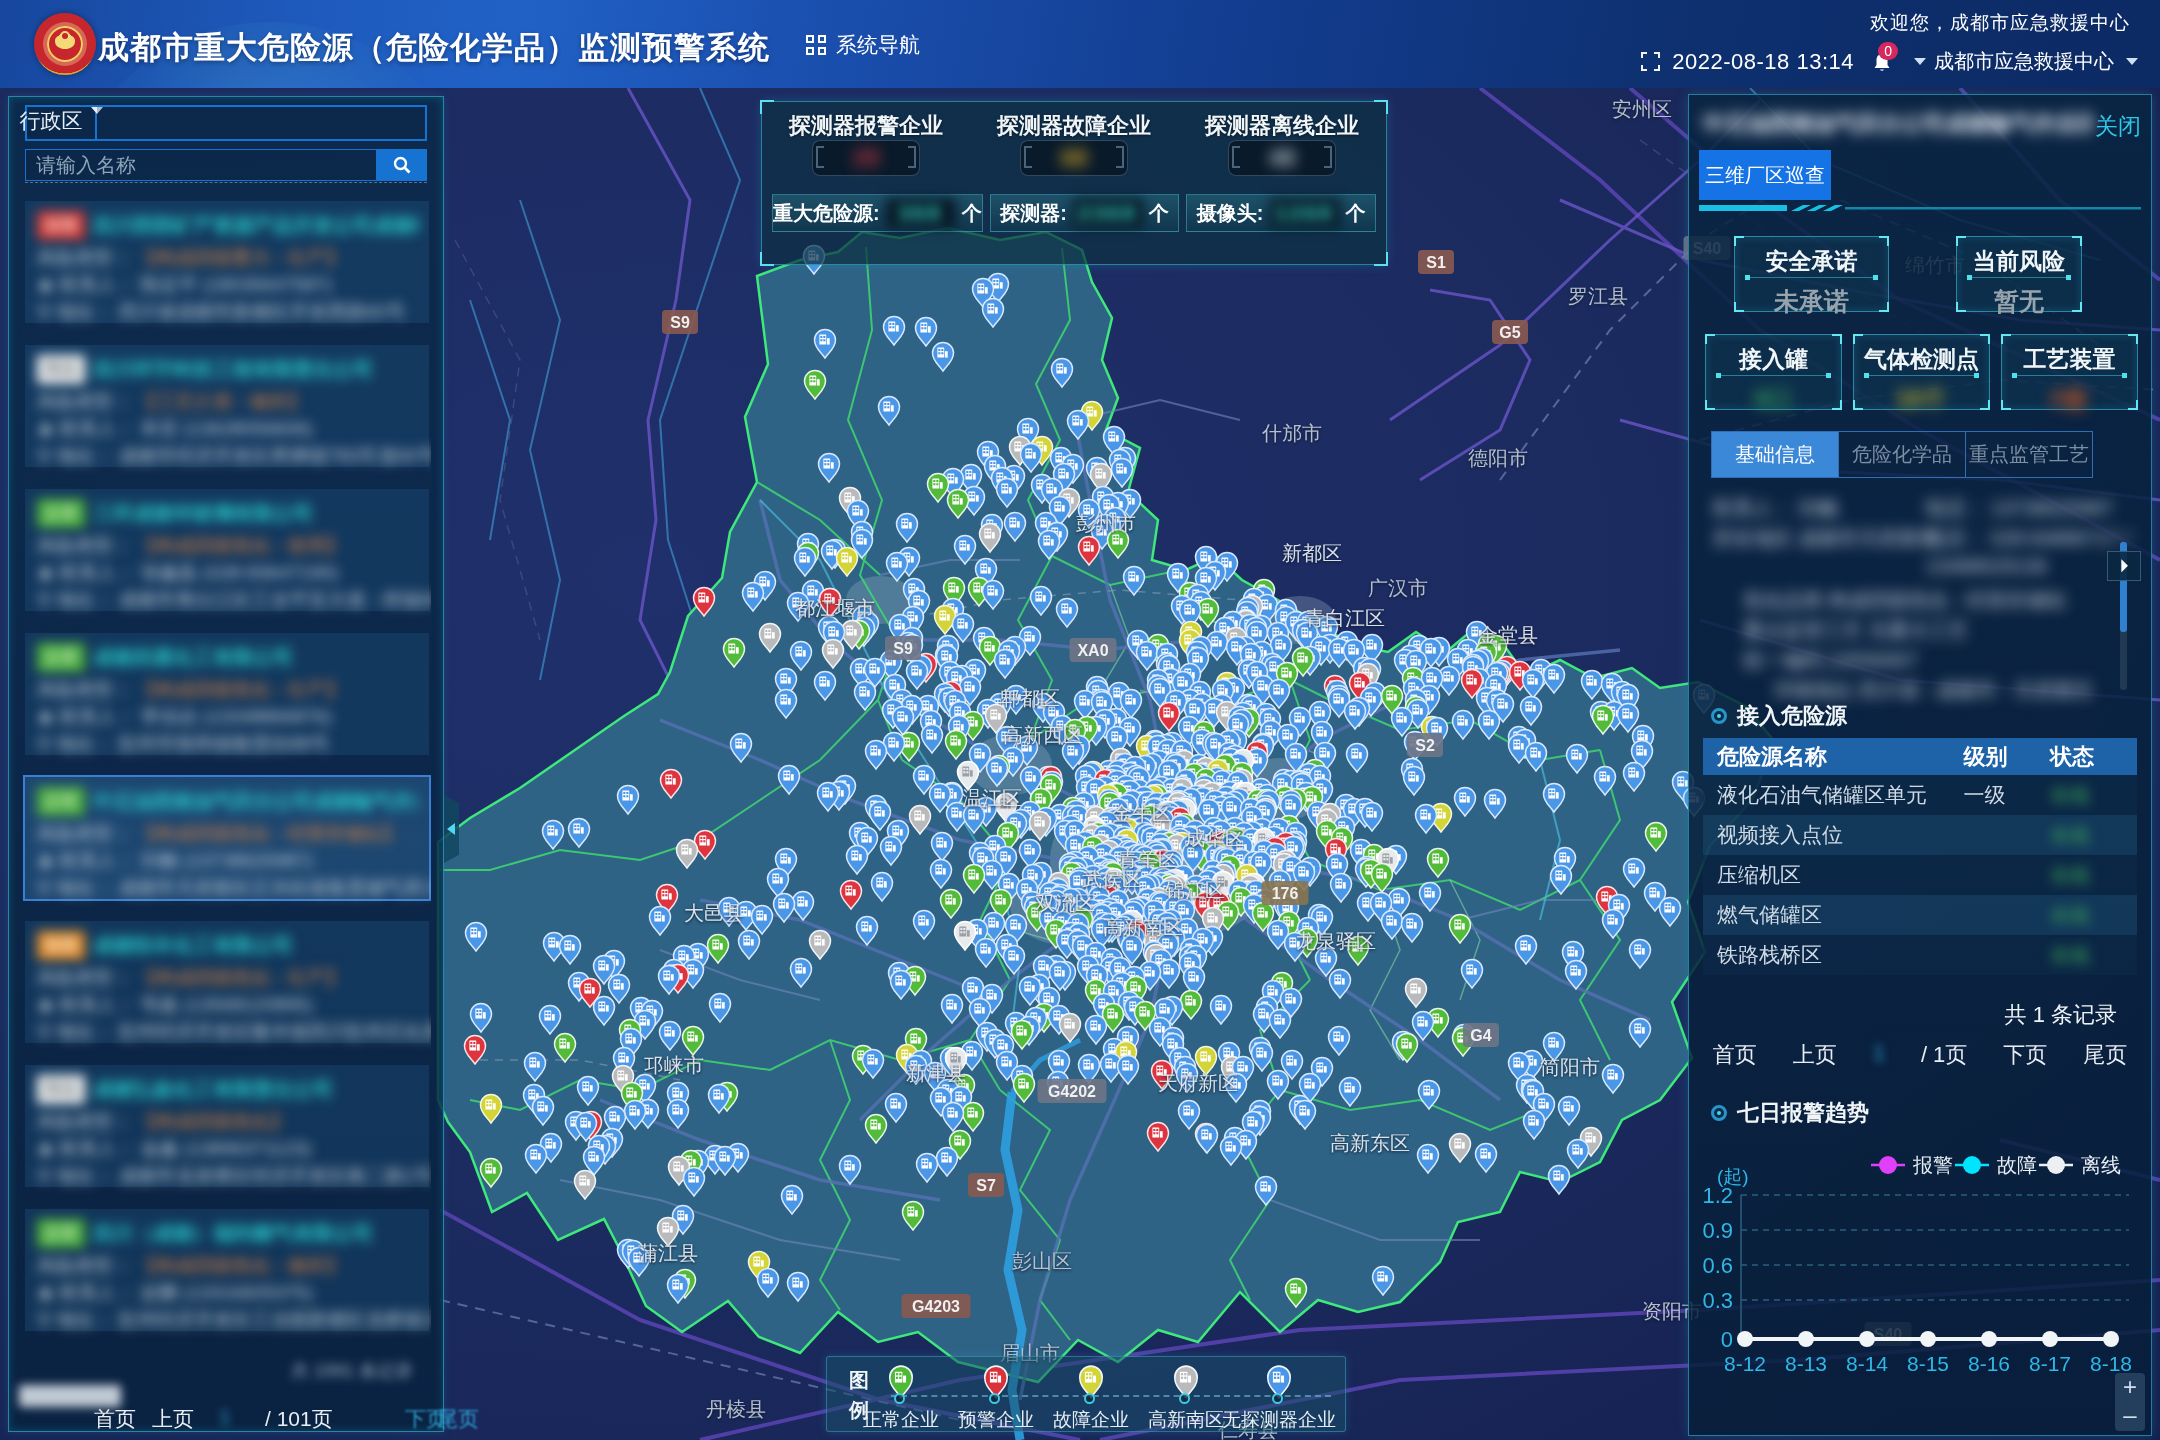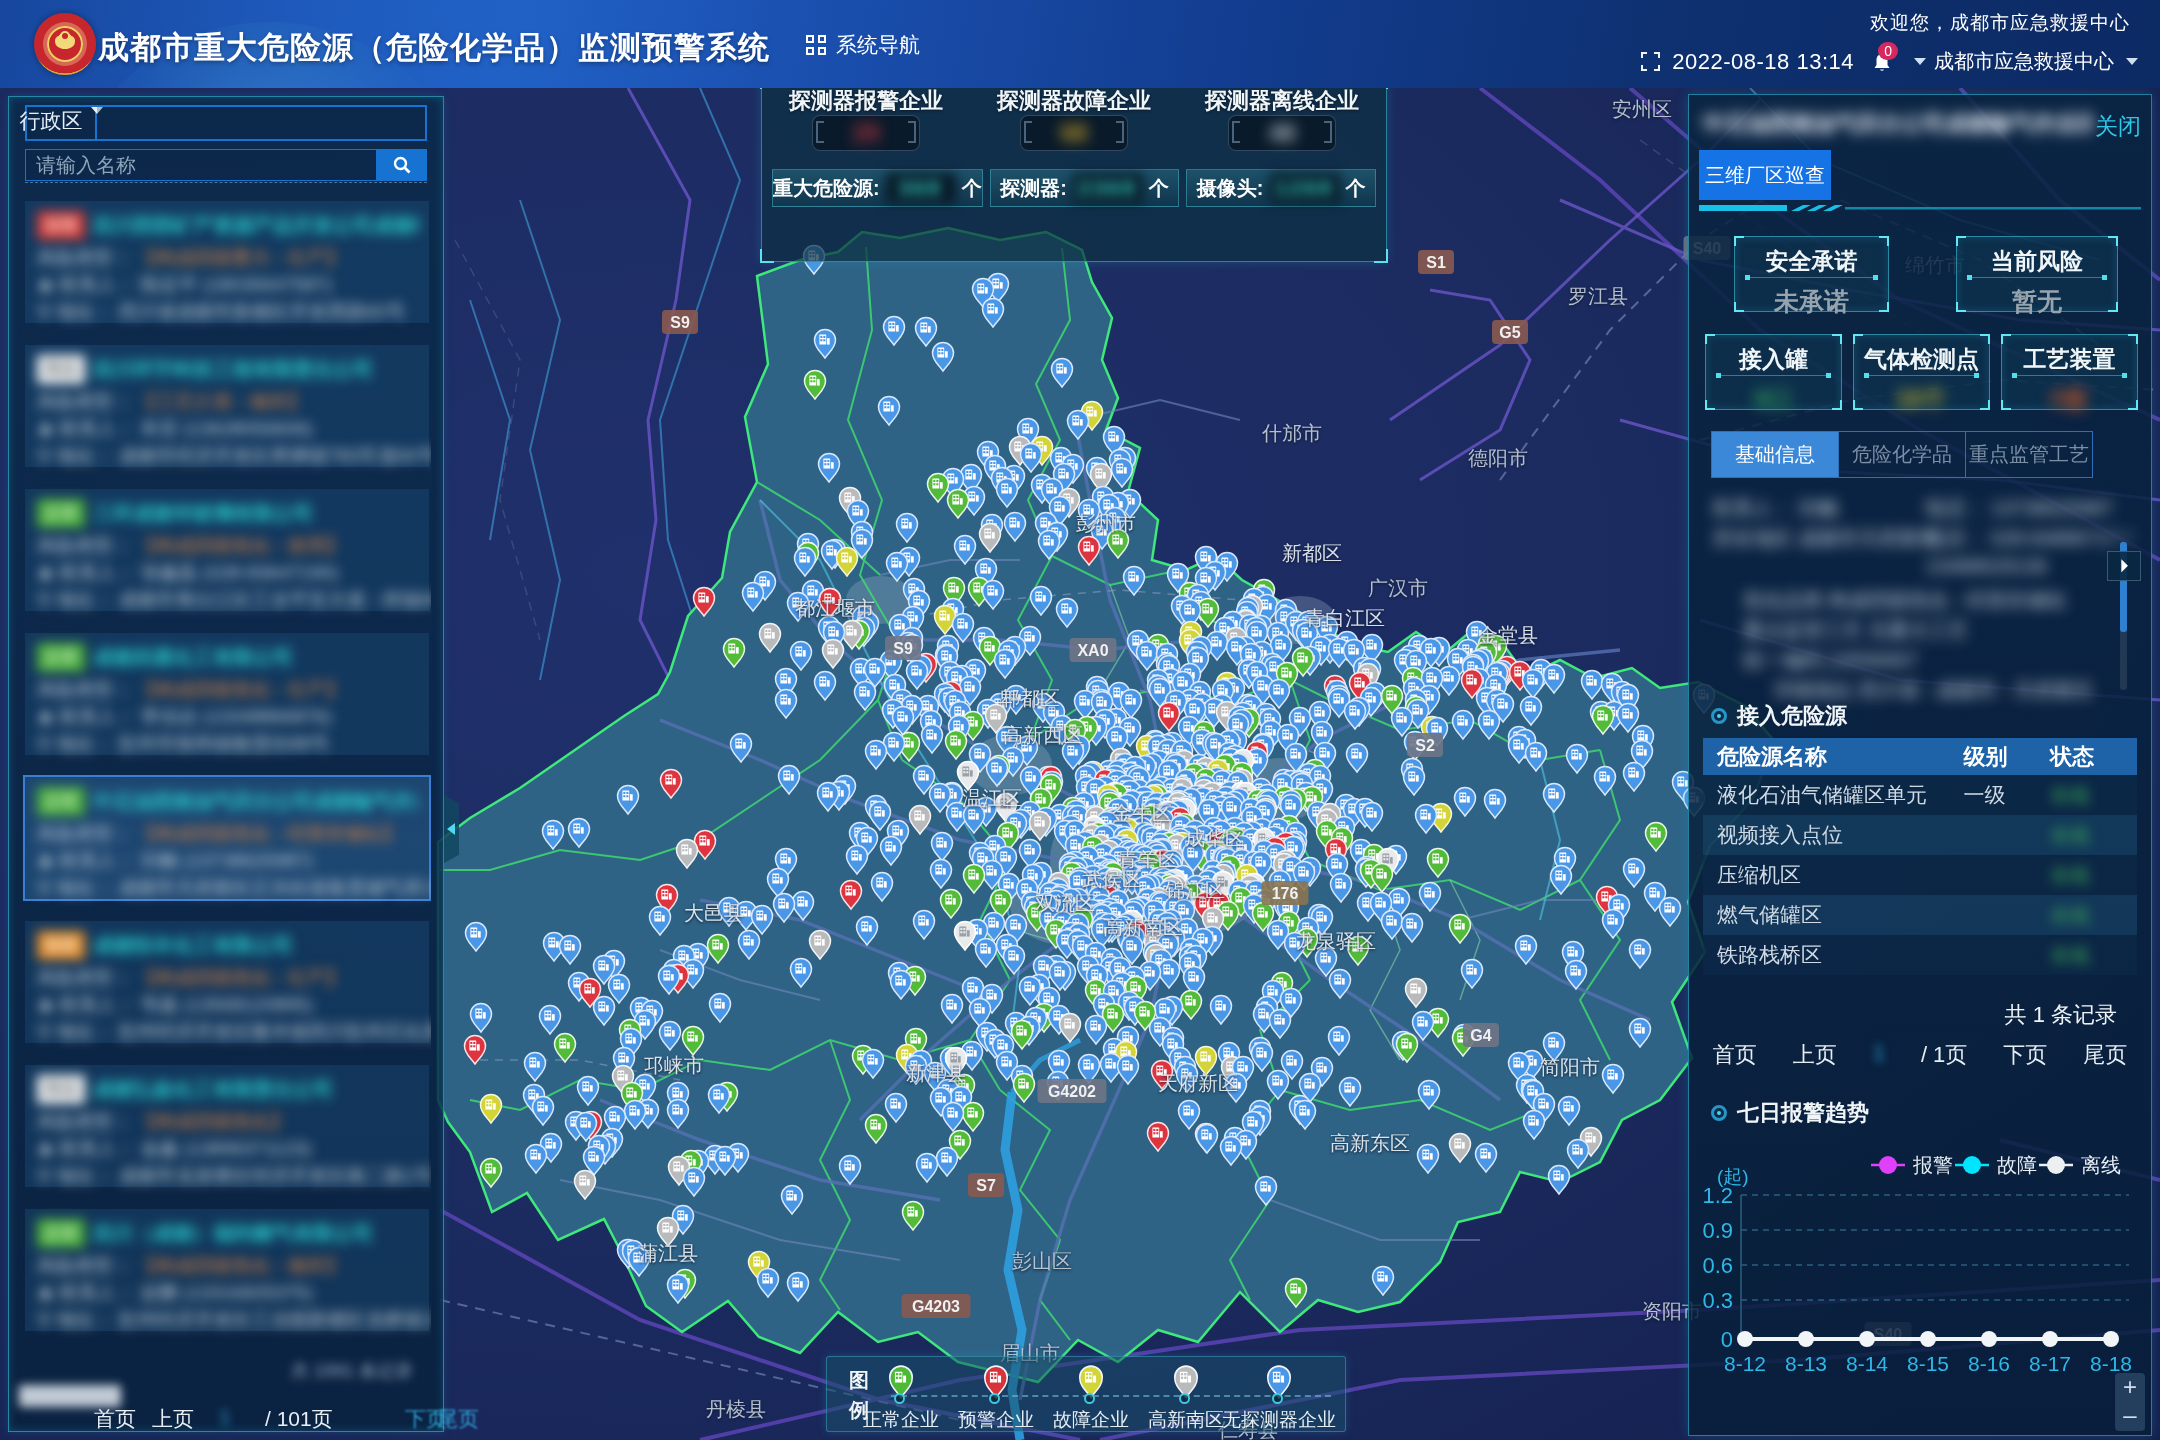--- a/index.html
+++ b/index.html
@@ -49,21 +49,21 @@
 .badge.red{background:#d03a34}.badge.green{background:#4cae3e}.badge.white{background:#ecf0f2;color:#555}.badge.orange{background:#e08a28}
 .cname{color:#27c8c8;font-size:20px;font-weight:bold;white-space:nowrap;overflow:hidden}
 .crow2{margin-top:7px;line-height:1.15;font-size:19px;color:#c2cdd8;filter:blur(6px);white-space:nowrap}
 .crow2 b{color:#e0823d;font-weight:normal}
 .crow3{margin-top:5px;line-height:1.15;font-size:19px;color:#c2cdd8;filter:blur(6px);white-space:nowrap}
 #lpage{position:absolute;left:0;top:1308px;width:100%;height:26px;font-size:21px;color:#e8eef4}
 #lpage span{position:absolute;white-space:nowrap}
 #lpage .dim{color:#2d9fd0}
 #lrec{position:absolute;right:30px;top:1262px;font-size:18px;color:#9fb2c4;filter:blur(5px)}
 
-#stats{position:absolute;left:761px;top:76px;width:626px;height:186px;z-index:30;
+#stats{position:absolute;left:761px;top:101px;width:626px;height:164px;z-index:30;
 background:rgba(12,48,66,.72);border:1px solid rgba(60,200,220,.55);box-shadow:0 0 10px rgba(30,160,190,.3)}
 #stats .corner{position:absolute;width:14px;height:14px;border:2px solid #5fe0ec}
 #stats .tl{left:-2px;top:-2px;border-right:none;border-bottom:none}
 #stats .tr{right:-2px;top:-2px;border-left:none;border-bottom:none}
 #stats .bl{left:-2px;bottom:-2px;border-right:none;border-top:none}
 #stats .br{right:-2px;bottom:-2px;border-left:none;border-top:none}
 #stats .labels{position:absolute;top:9px;left:0;width:100%;display:flex}
 #stats .labels div{flex:1;text-align:center;color:#f0f5f8;font-size:22px;font-weight:bold;text-shadow:0 1px 3px rgba(0,0,0,.5)}
 #stats .nums{position:absolute;top:38px;left:0;width:100%;display:flex}
 #stats .numbox{width:108px;height:36px;margin:0 auto;background:rgba(8,22,36,.85);border-radius:8px;border:1px solid rgba(90,120,150,.5);display:flex;align-items:center;justify-content:center;position:relative}
@@ -1721,21 +1721,21 @@
         <i class="cnr c2"></i>
         <i class="cnr c3"></i>
         <i class="cnr c4"></i>
 <div class="ttl">安全承诺</div>
         <div class="dv">
           <i class="dl"></i>
           <i class="dr"></i>
         </div>
         <div class="val">未承诺</div>
       </div>
-<div class="infobox" style="left:267px;top:141px;width:162px">
+<div class="infobox" style="left:267px;top:141px;width:126px">
 <i class="cnr c1"></i>
         <i class="cnr c2"></i>
         <i class="cnr c3"></i>
         <i class="cnr c4"></i>
 <div class="ttl">当前风险</div>
         <div class="dv">
           <i class="dl"></i>
           <i class="dr"></i>
         </div>
         <div class="val">暂无</div>

